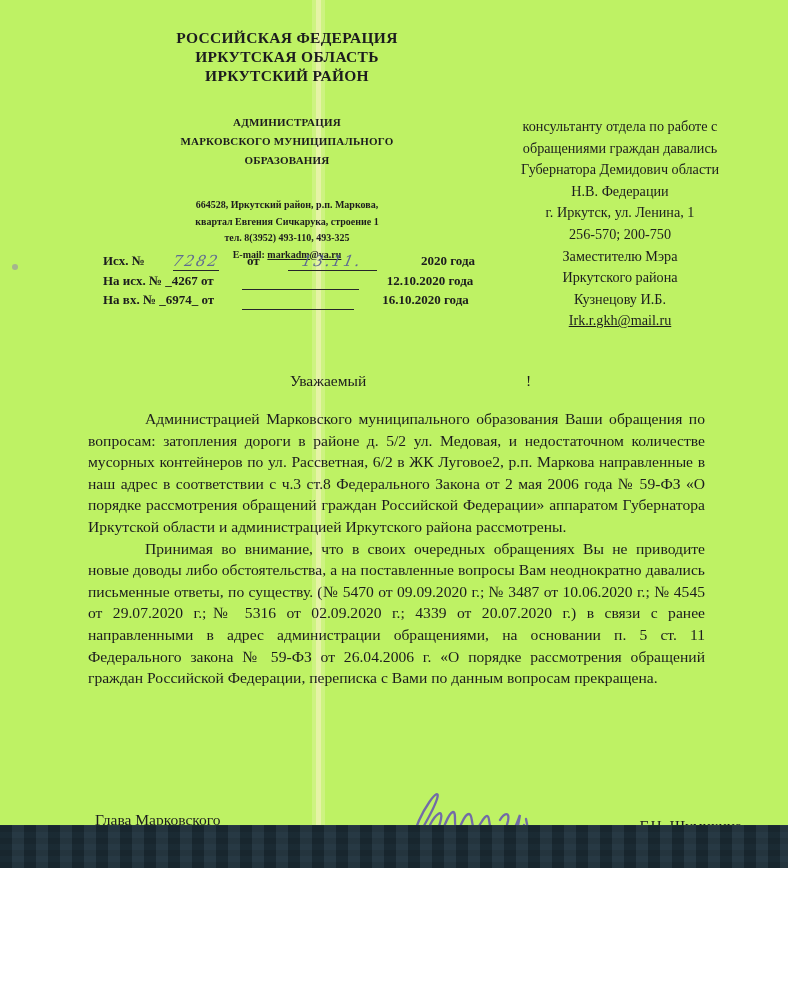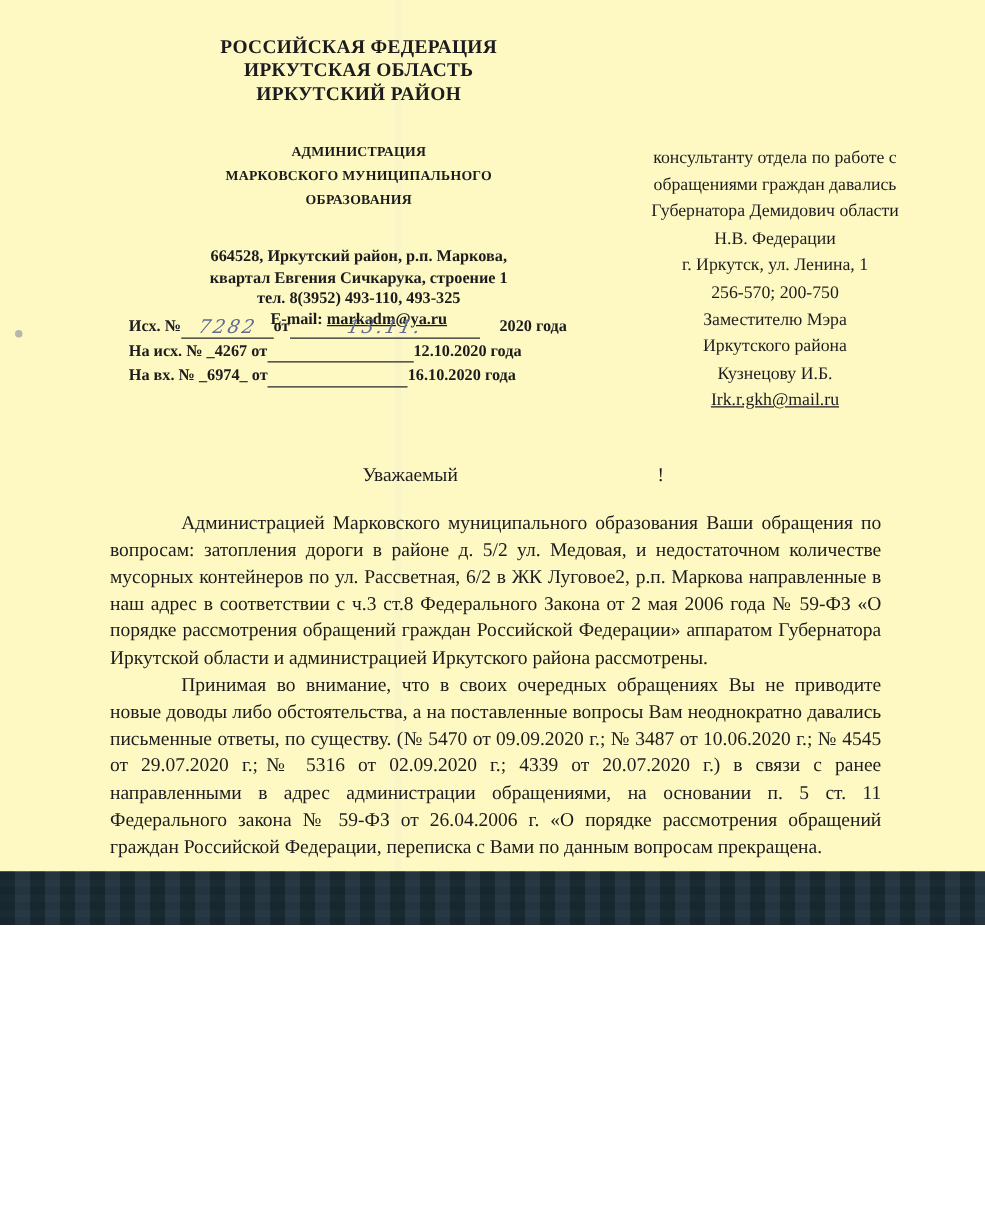--- a/index.html
+++ b/index.html
@@ -1,40 +1,40 @@
 <!DOCTYPE html>
 <html><head>
 <meta charset="utf-8">
 <style>
   html,body{margin:0;padding:0;background:#ffffff;}
   .scan{
-    position:relative;width:788px;height:740px;overflow:hidden;
-    background:#fef9c3;
+    position:relative;width:788px;height:868px;overflow:hidden;
+    background:#bef264;
     font-family:"Liberation Serif","DejaVu Serif",serif;
     color:#1c1c1e;
   }
   
   .fold-line{position:absolute;top:0;width:5px;height:941px;background:rgba(250,243,196,0.55);}
   .fold-line-halo{position:absolute;top:0;width:13px;height:941px;background:rgba(250,246,214,0.25);}
   .corner-dot{position:absolute;width:6px;height:6px;border-radius:50%;background:#9a9aa0;opacity:.7;}
   .bottom-band{
     position:absolute;left:0;bottom:0;width:788px;height:43px;
     background:#20333e;
     background-image:repeating-linear-gradient(90deg,rgba(0,0,0,.18) 0 12px,rgba(255,255,255,.03) 12px 24px),
                      repeating-linear-gradient(0deg,rgba(0,0,0,.10) 0 6px,transparent 6px 12px);
   }
   
   .lh{position:absolute;left:88px;top:28px;width:398px;text-align:center;font-weight:bold;}
   .lh .gov{font-size:15.5px;line-height:19px;letter-spacing:.3px;}
   .lh .org{margin-top:28px;font-size:11px;line-height:19px;letter-spacing:.2px;}
-  .lh .addr{margin-top:27px;font-size:13px;line-height:16.5px;}
+  .lh .addr{margin-top:27px;font-size:10px;line-height:16.5px;}
   .u{text-decoration:underline;}
   
   .refs{position:absolute;left:103px;top:250px;width:372px;font-weight:bold;font-size:13px;line-height:19.5px;white-space:nowrap;}
-  .refrow{display:flex;align-items:flex-end;}
+  .refrow{display:flex;align-items:flex-end;gap:28px;}
   .blank{display:inline-block;border-bottom:1.4px solid #26262a;text-align:center;}
   .hand{
     font-family:"DejaVu Serif","Liberation Serif",serif;
     font-style:italic;color:#5f6b92;font-weight:normal;
     font-size:15px;letter-spacing:2px;transform:skewX(-12deg);
     display:inline-block;position:relative;top:2px;
   }
   
   .recipient{position:absolute;left:452px;top:116px;width:336px;text-align:center;font-size:14.2px;line-height:21.6px;}
   

